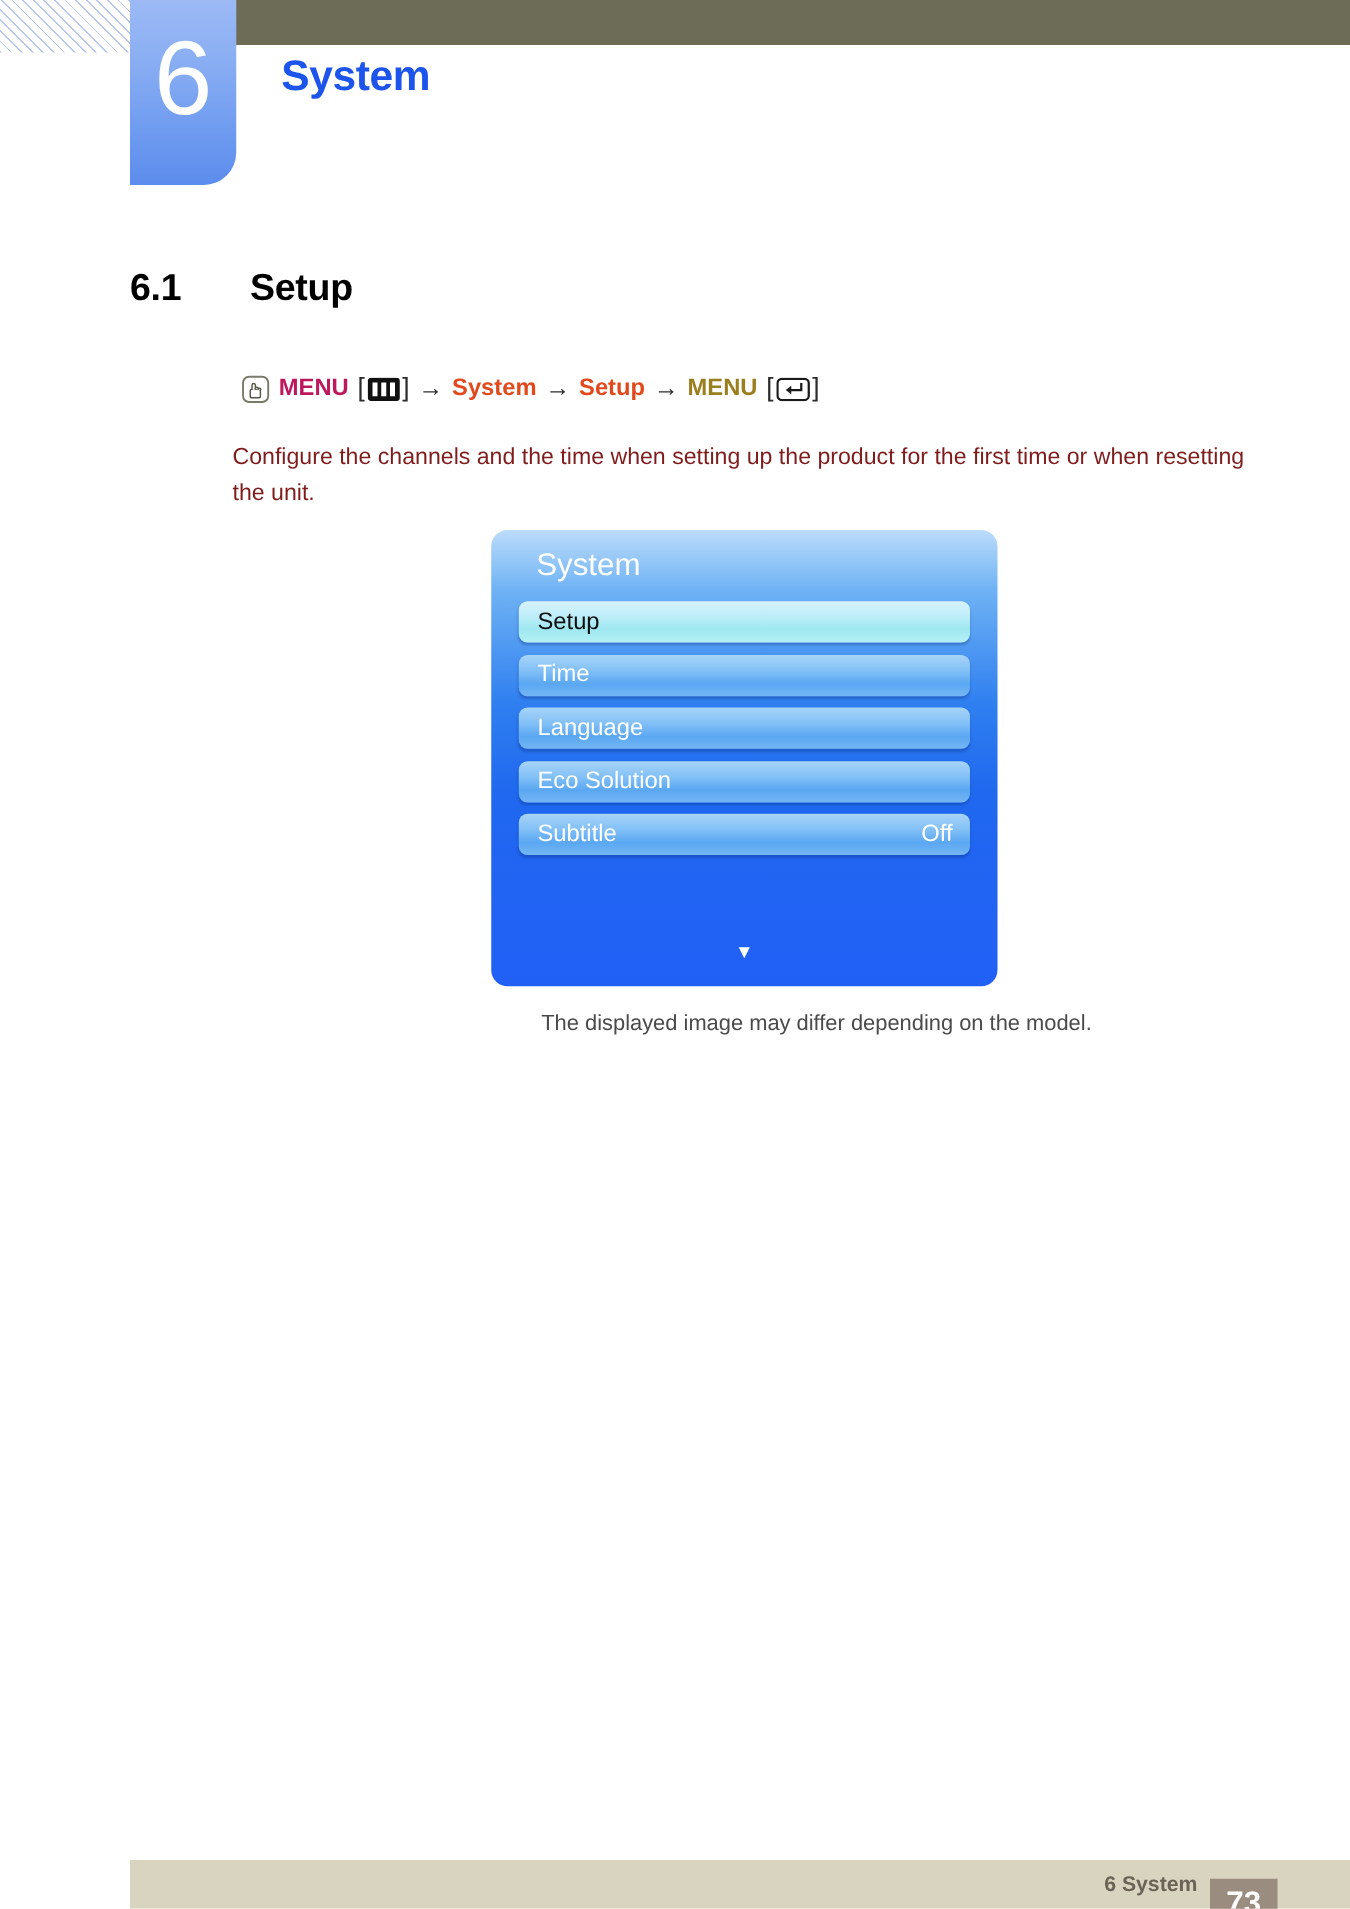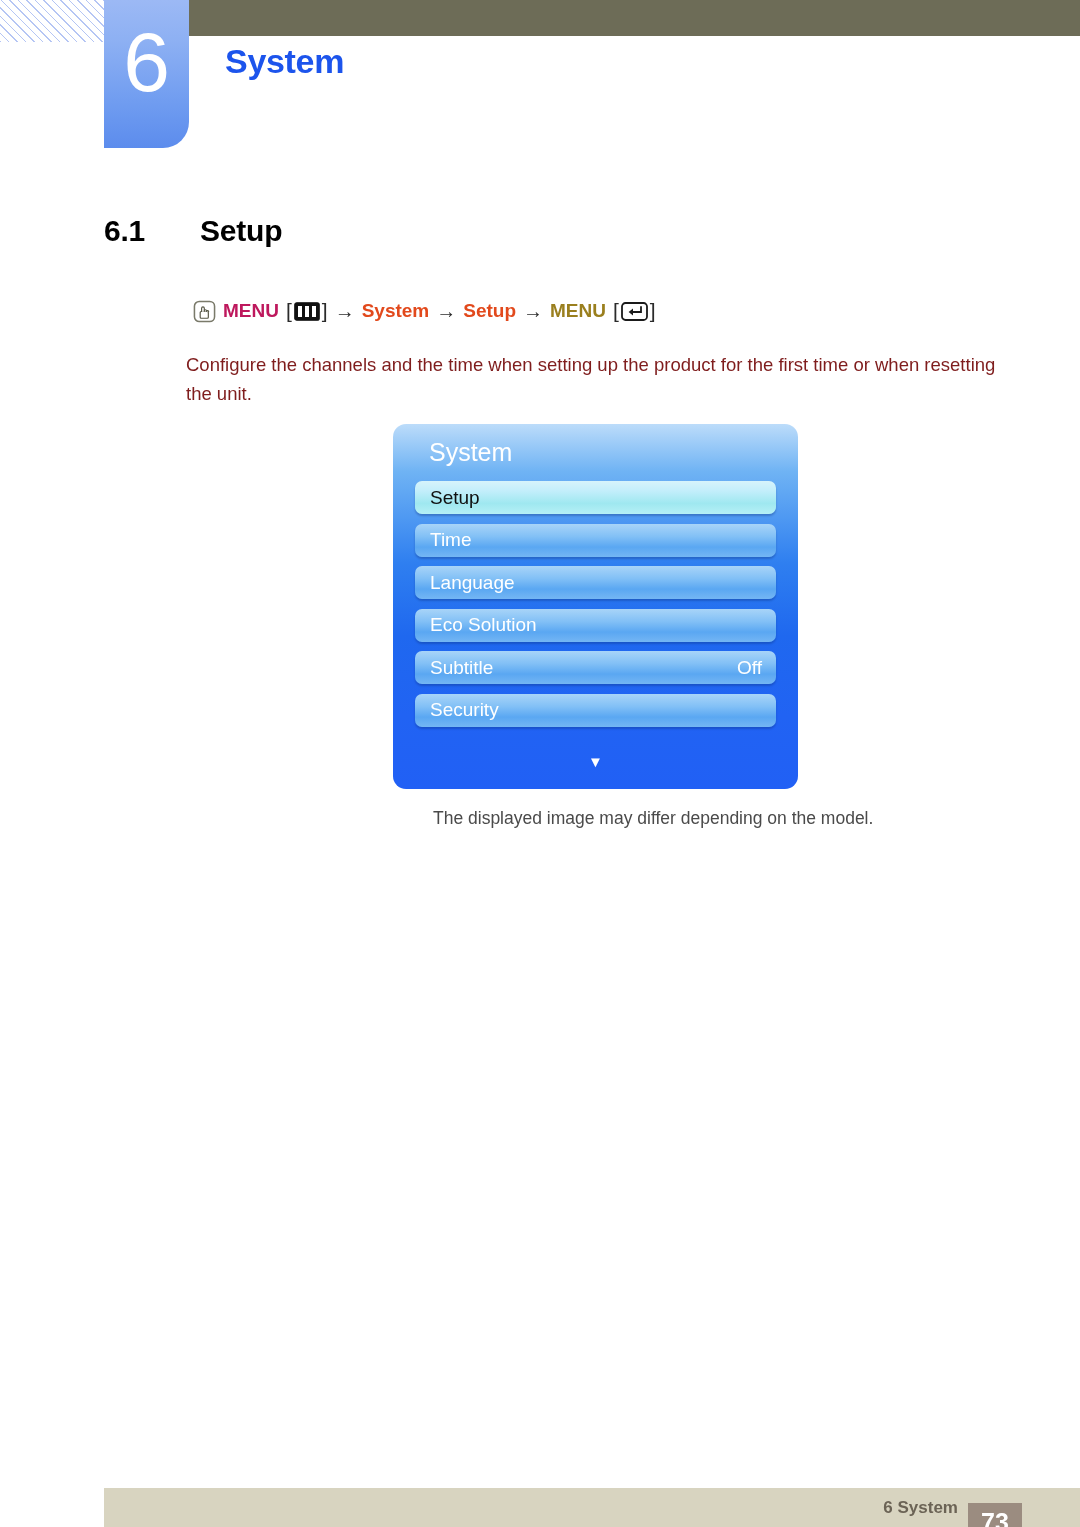--- a/index.html
+++ b/index.html
@@ -313,24 +313,20 @@
       <span class="row-value"></span>
     </div>
     <div class="osd-row">
       <span class="row-label">Eco Solution</span>
       <span class="row-value"></span>
     </div>
     <div class="osd-row">
       <span class="row-label">Subtitle</span>
       <span class="row-value">Off</span>
     </div>
-    <div class="osd-row">
-      <span class="row-label">Security</span>
-      <span class="row-value"></span>
-    </div>
   </div>
   <div class="osd-arrow-down">▼</div>
 </div>
 
 <div class="osd-caption">The displayed image may differ depending on the model.</div>
 
 <div class="footer-bar"></div>
 <div class="footer-text">6 System</div>
 <div class="footer-page">73</div>
 

